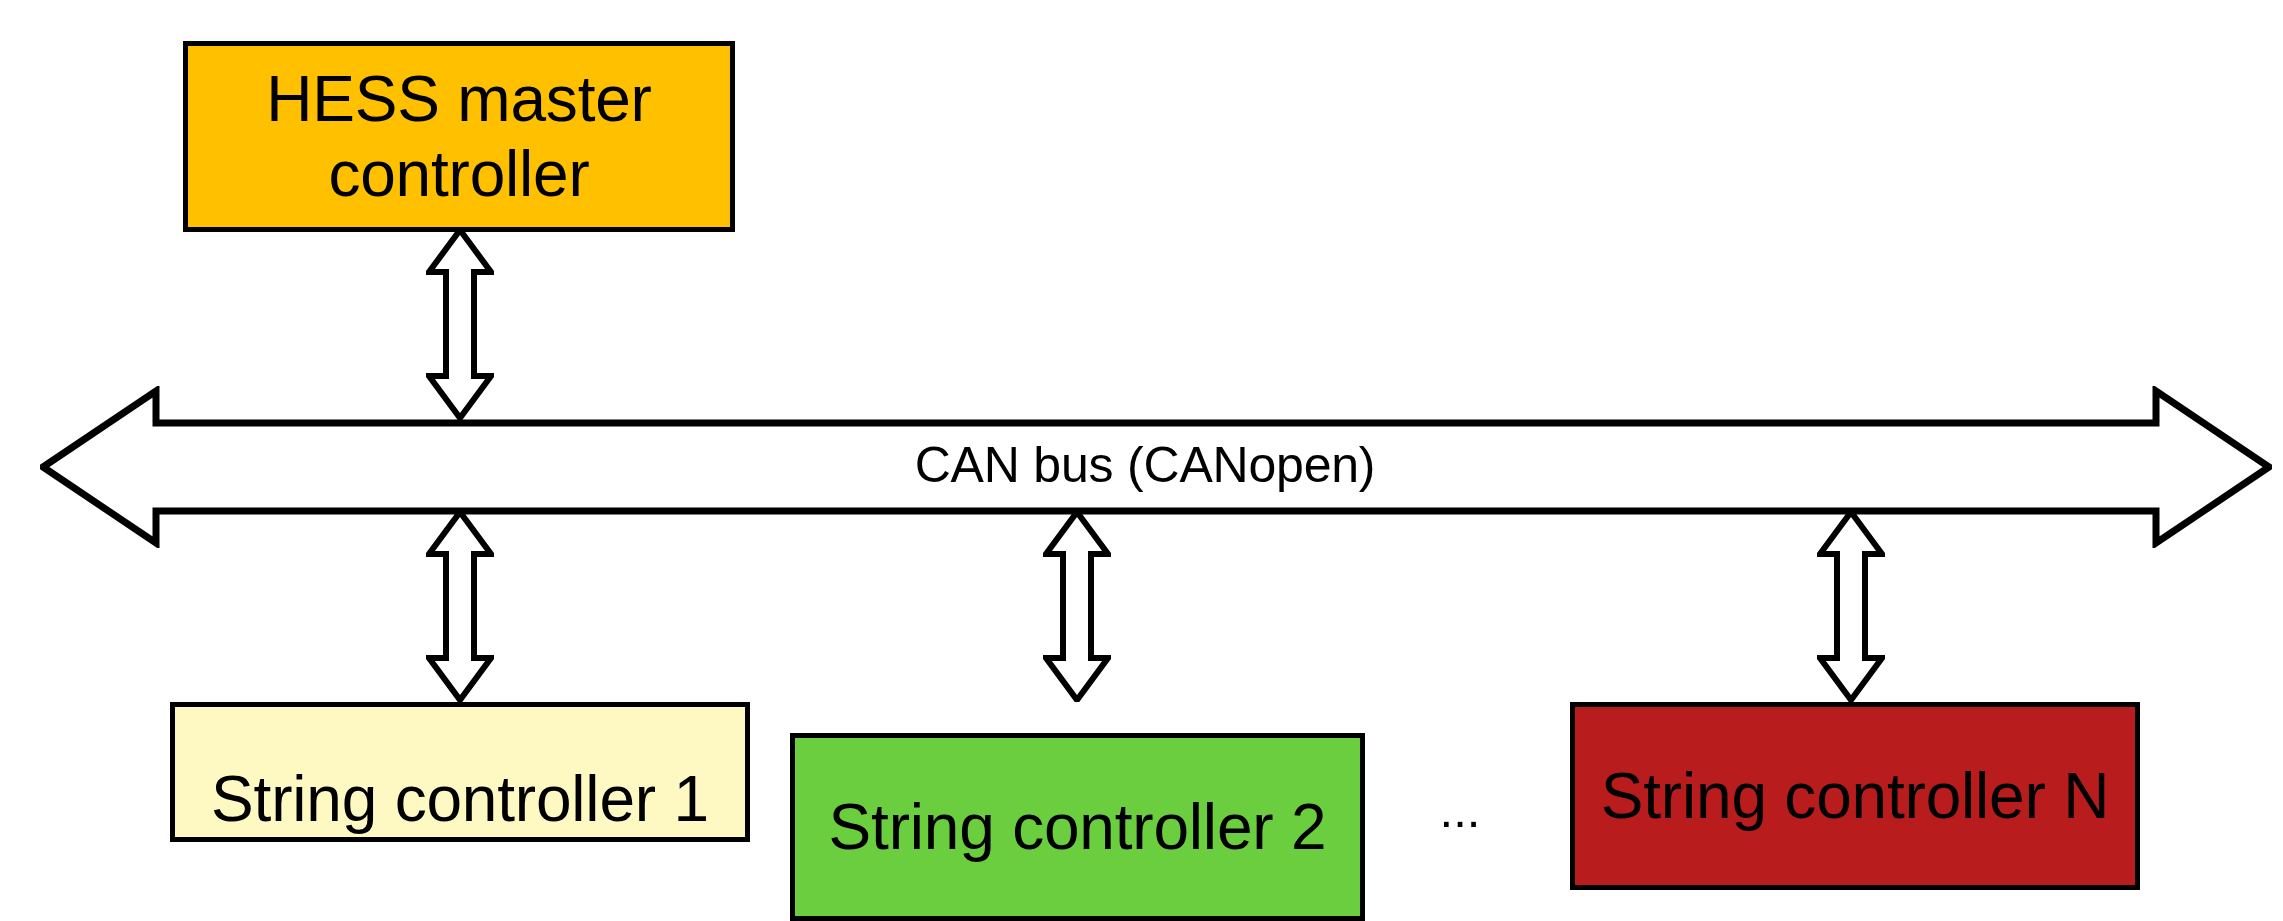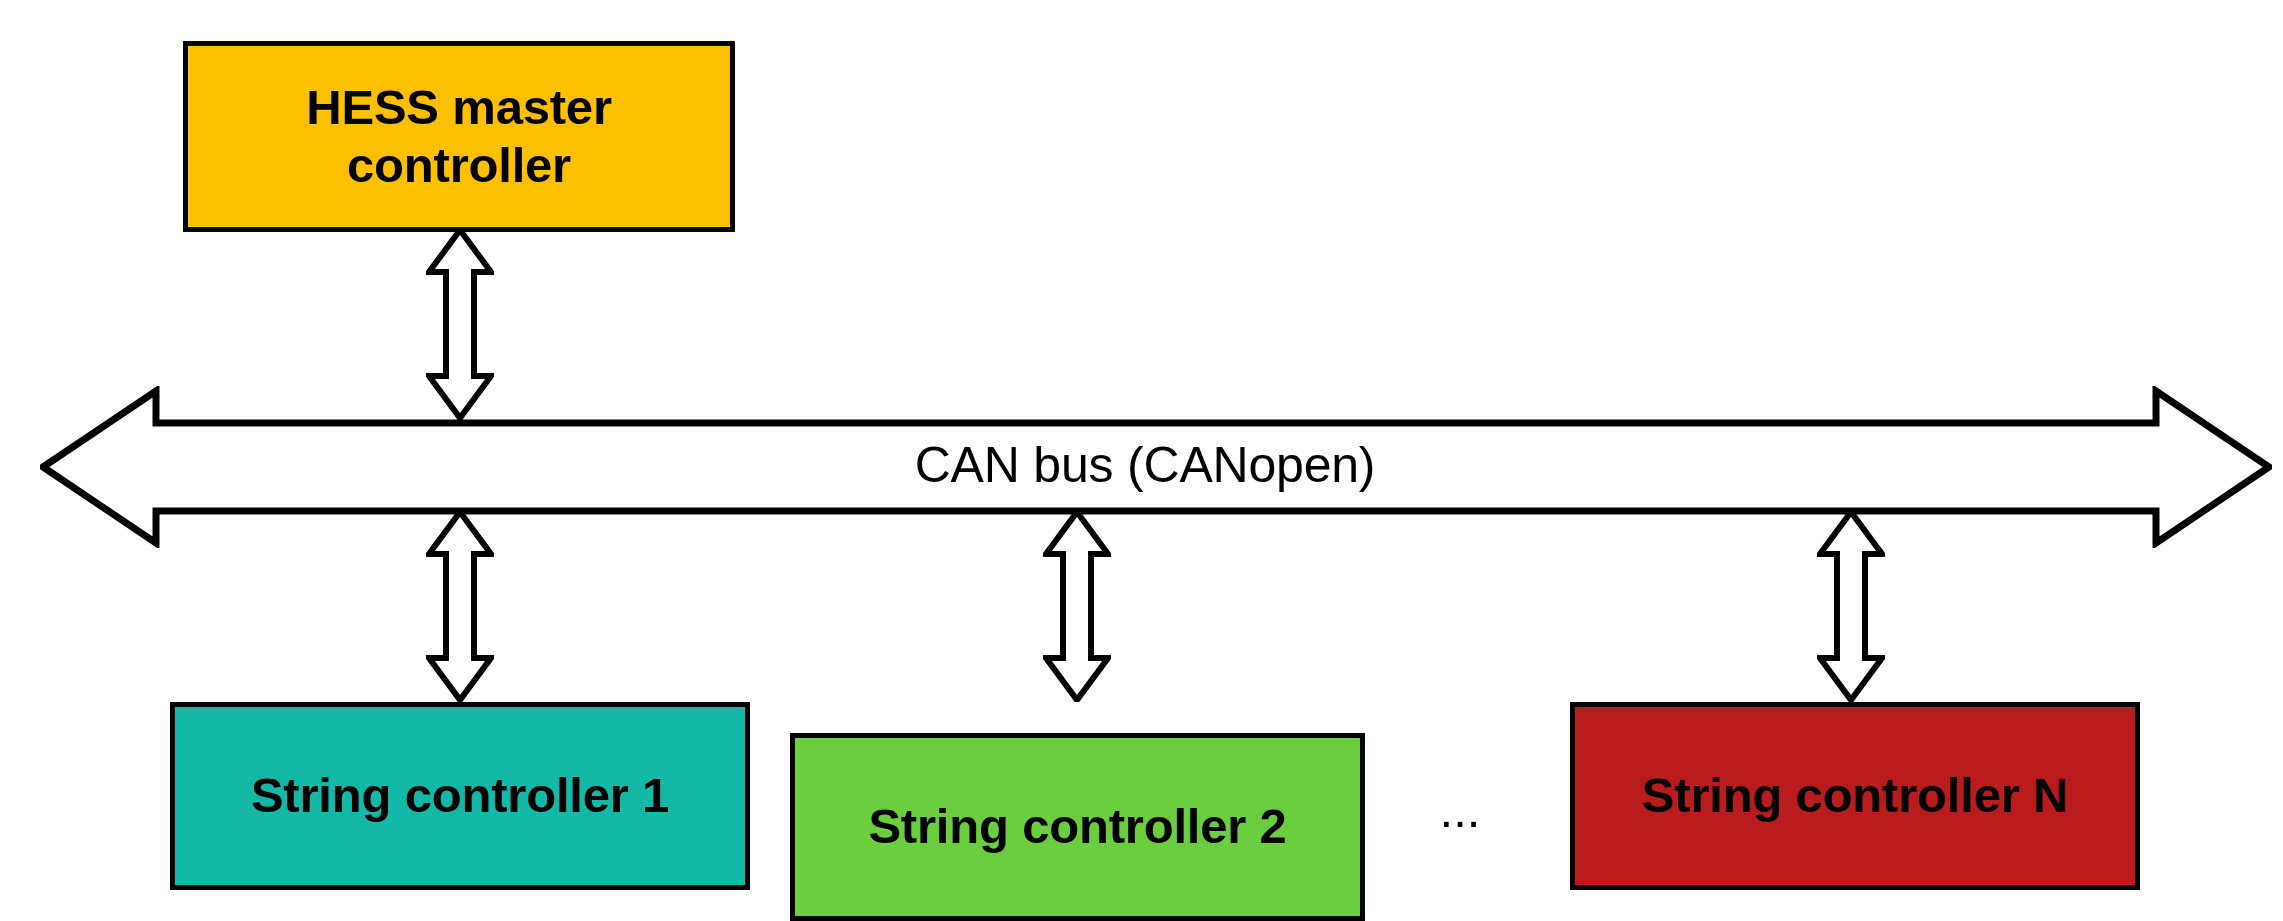--- a/index.html
+++ b/index.html
@@ -23,39 +23,39 @@
     position: absolute;
     box-sizing: border-box;
     border: 5px solid #000000;
     display: flex;
     align-items: center;
     justify-content: center;
     text-align: center;
   }
   .node-label {
     color: #000000;
-    font-size: 49px;
+    font-size: 64px;
     line-height: 1.17;
     letter-spacing: -0.2px;
     white-space: pre-line;
-    font-weight: bold;
   }
   #master-node {
     left: 183px;
     top: 41px;
     width: 552px;
     height: 191px;
     background: #FFC000;
   }
   #string-node-1 {
     left: 170px;
     top: 702px;
     width: 580px;
-    height: 188px;
-    background: #14b8a6;
+    height: 140px;
+    background: #fef9c3;
+    align-items: flex-end;
   }
   #string-node-2 {
     left: 790px;
     top: 702px;
     width: 575px;
     height: 188px;
     background: #6ACE3F;
     margin-top: 31px;
   }
   #string-node-3 {

